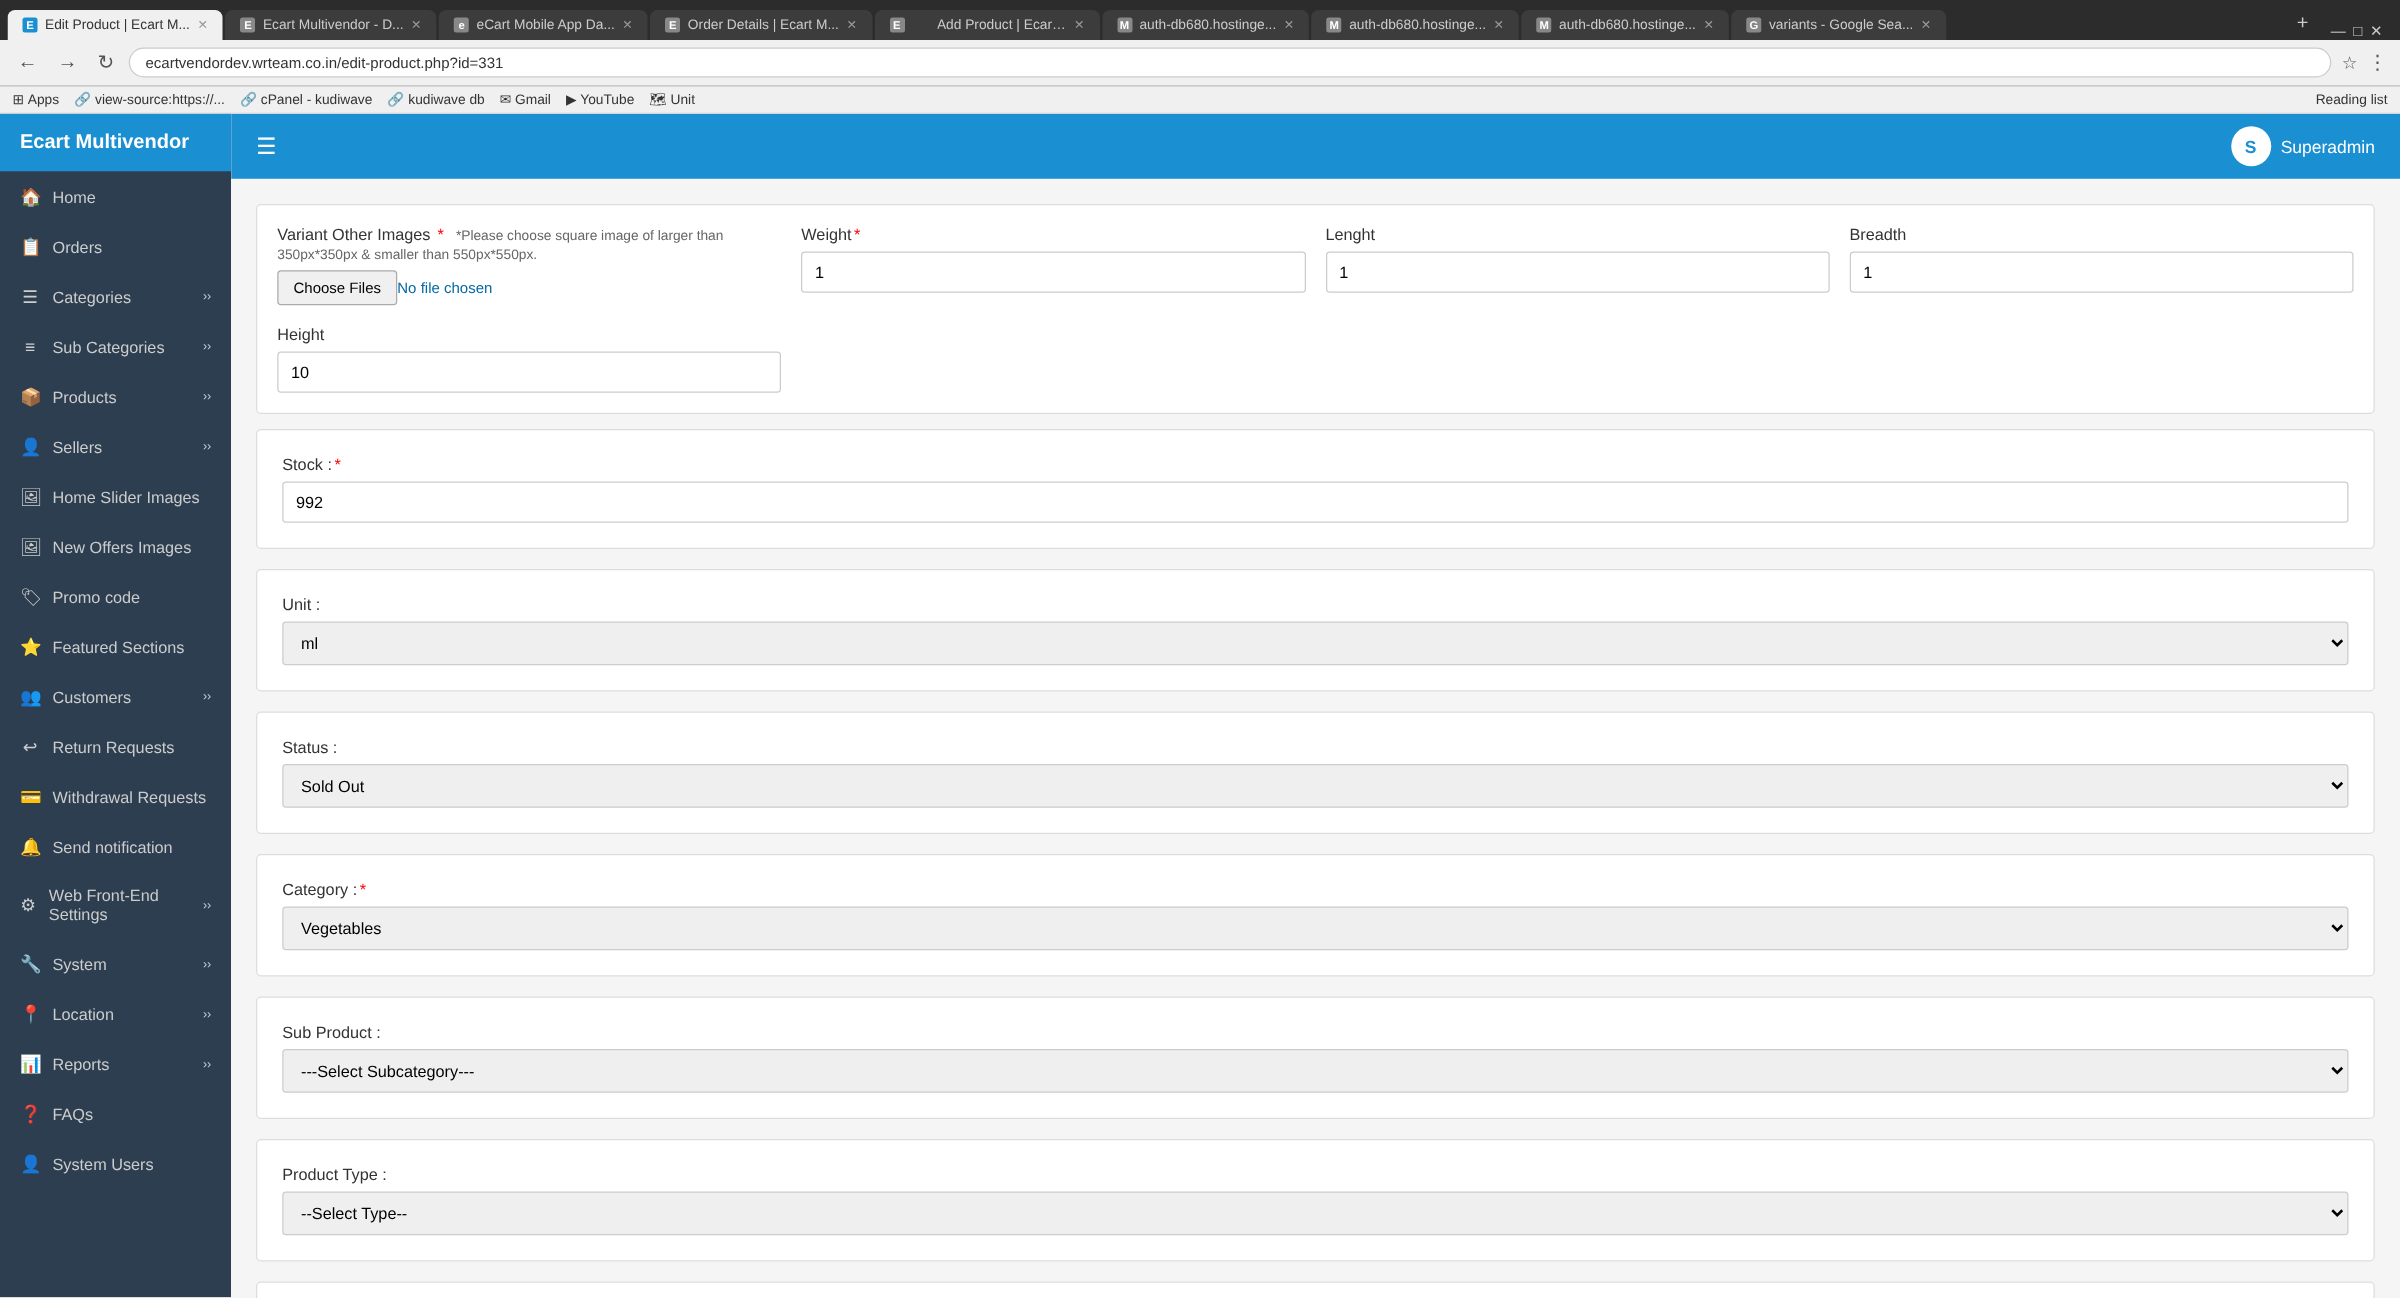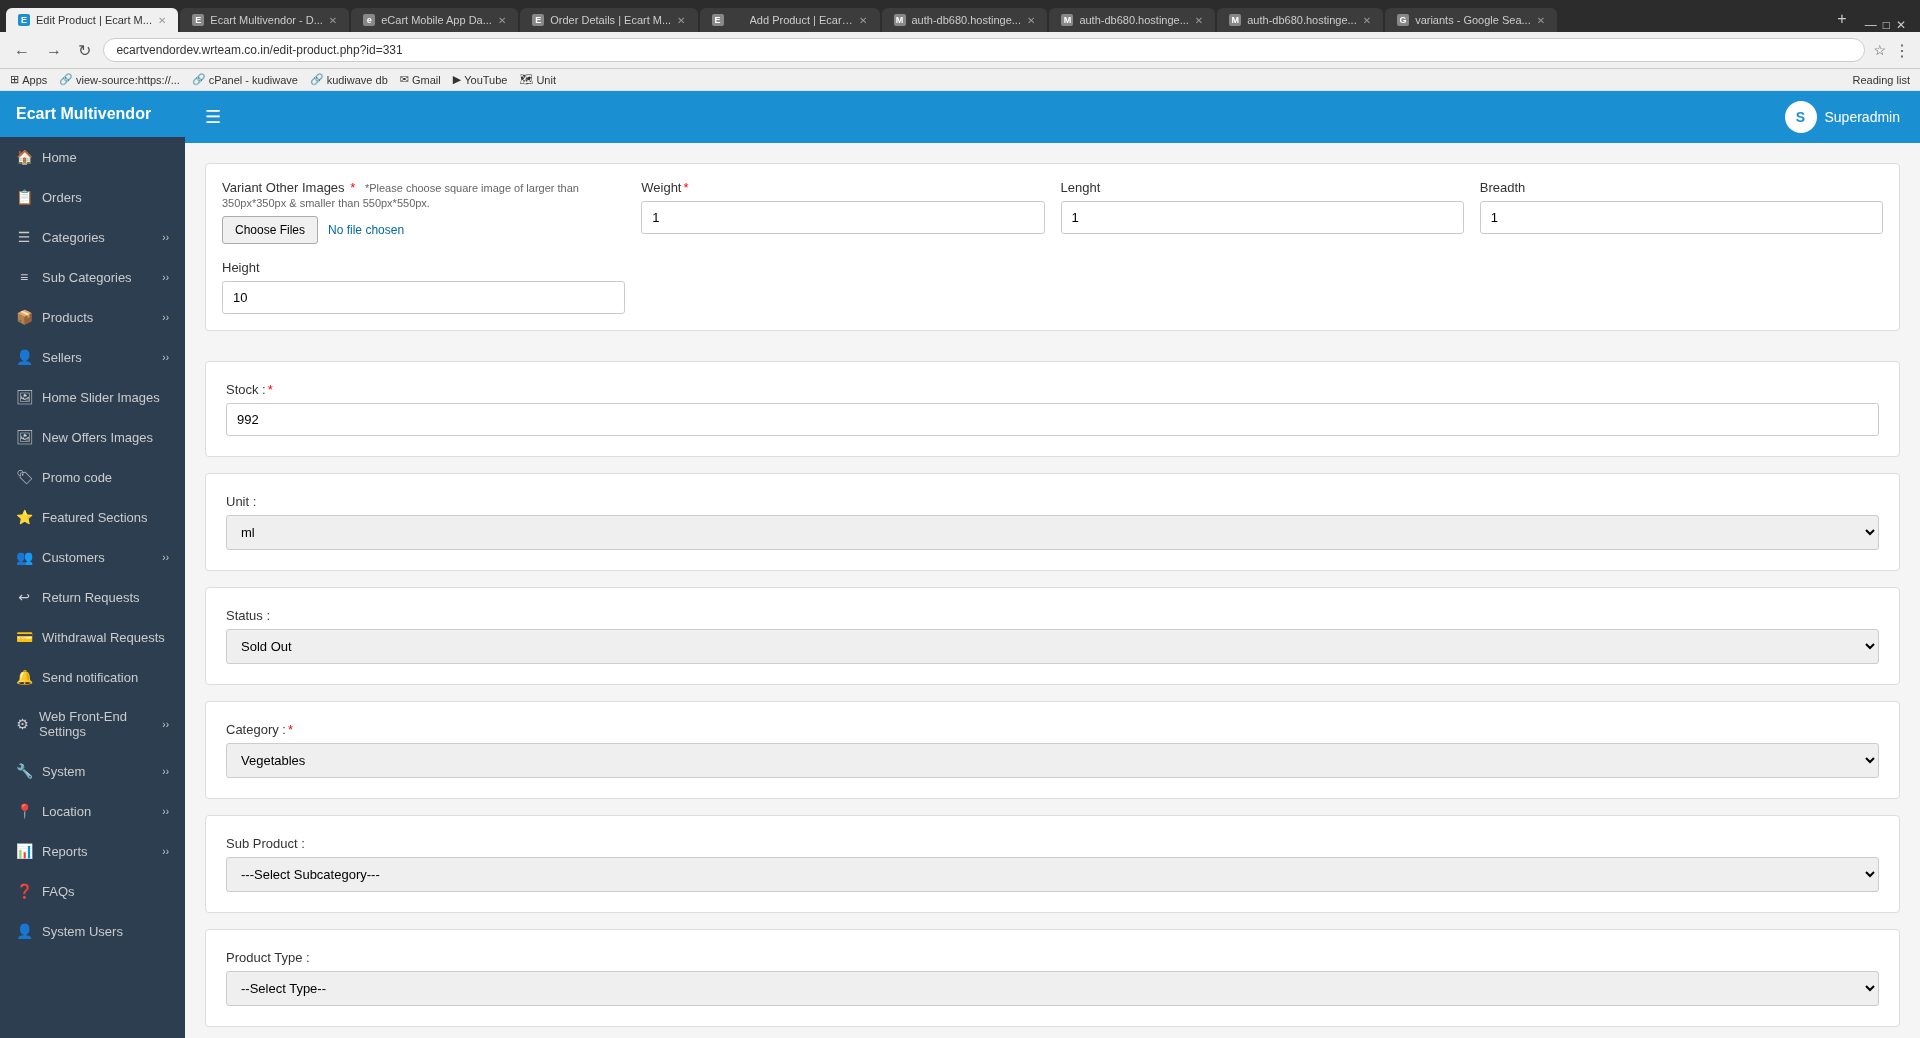--- a/index.html
+++ b/index.html
@@ -42,25 +42,25 @@
     .form-section { background: #fff; border: 1px solid #ddd; border-radius: 4px; padding: 20px; margin-bottom: 16px; }
     .form-group { display: flex; flex-direction: column; gap: 6px; flex: 1; }
     .form-group label { font-size: 13px; color: #333; font-weight: 500; }
     .form-group label .required { color: red; margin-left: 2px; }
     .form-group input[type="text"],
     .form-group input[type="number"],
     .form-group select { width: 100%; padding: 8px 10px; border: 1px solid #ccc; border-radius: 3px; font-size: 13px; }
     .form-group select { appearance: auto; }
     .form-group .hint { font-size: 11px; color: #666; }
 
-    .file-row { display: flex; align-items: center; gap: 10px; }
+    .file-row { display: flex; align-items: center; }
     .file-btn { padding: 6px 12px; border: 1px solid #aaa; background: #f0f0f0; cursor: pointer; font-size: 12px; border-radius: 3px; }
     .no-file { font-size: 12px; color: #0369a1; }
 
-    .section-top { display: grid; grid-template-columns: 1fr 1fr 1fr 1fr; gap: 16px; margin-bottom: 30px; background: #fff; padding: 16px; border: 1px solid #ddd; border-radius: 4px; }
+    .section-top { display: grid; grid-template-columns: 1fr 1fr 1fr 1fr; gap: 16px; margin-bottom: 12px; background: #fff; padding: 16px; border: 1px solid #ddd; border-radius: 4px; }
 
     
     .main-content::-webkit-scrollbar { width: 6px; }
     .main-content::-webkit-scrollbar-track { background: #eee; }
     .main-content::-webkit-scrollbar-thumb { background: #bbb; border-radius: 3px; }
   </style>
 </head>
 <body>
 
 <div class="browser-chrome">

